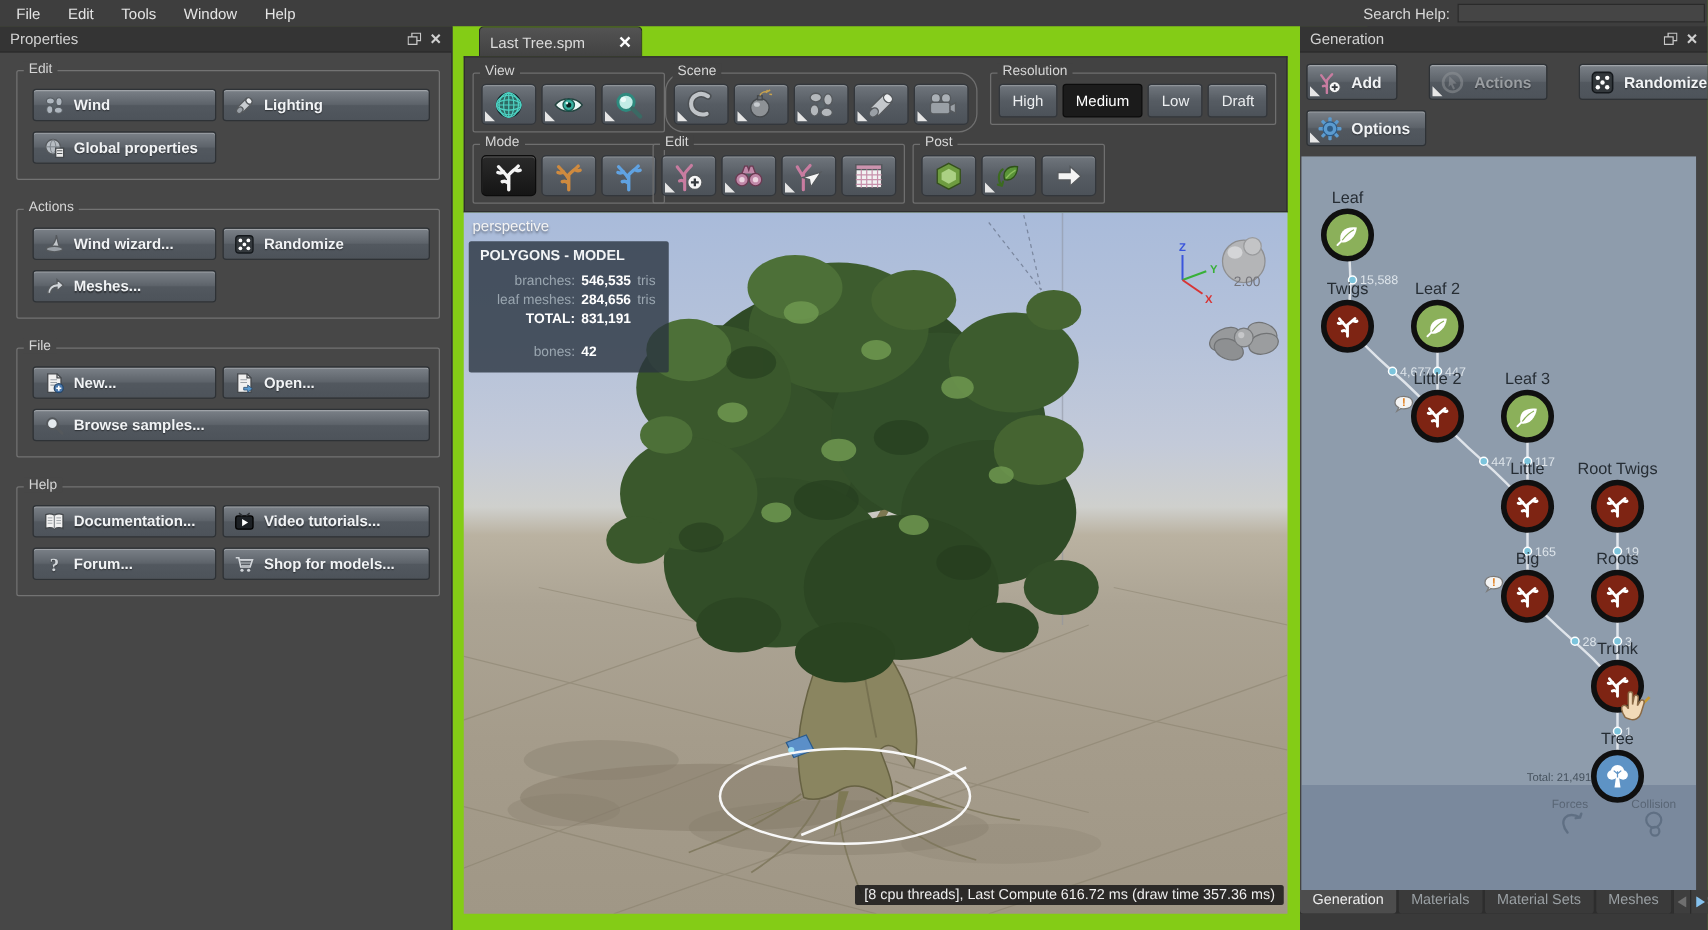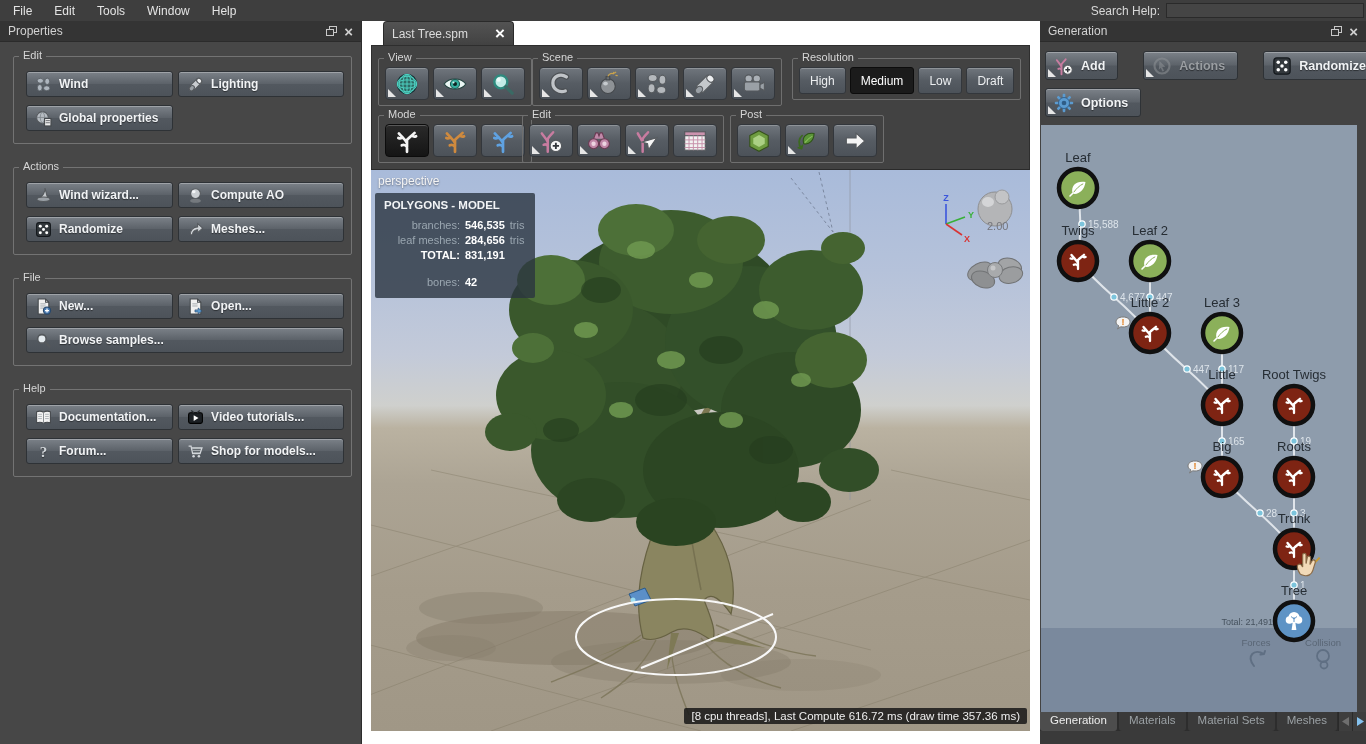--- a/index.html
+++ b/index.html
@@ -1,18 +1,18 @@
 <!DOCTYPE html>
 <html><head>
 <meta charset="utf-8">
 <style>
   * { margin:0; padding:0; box-sizing:border-box; }
   html,body { width:1366px; height:744px; overflow:hidden; background:#3a3a3a;
     font-family:"Liberation Sans", sans-serif; -webkit-font-smoothing:antialiased; }
-  #root { position:relative; width:1094px; height:744px; background:#ffffff; }
+  #root { position:relative; width:1094px; height:744px; background:#84cc16; }
 
   
   .menubar { position:absolute; left:0; top:0; width:1366px; height:21px;
     background:#3e3e3e; display:flex; align-items:center; font-size:12px; color:#e4e4e4; }
   .menu-items { display:flex; height:100%; align-items:center; padding-left:2px; }
   .menu-item { padding:0 11px; height:100%; display:flex; align-items:center; cursor:default; }
   .menu-item::first-letter { text-decoration:underline; }
   .search-wrap { position:absolute; right:2px; top:0; height:21px; display:flex; align-items:center; gap:6px;justify-content:center; }
   .search-label { font-size:12px; color:#d8d8d8; }
   .search-input { width:198px; height:15px; background:#454545; border:1px solid #2a2a2a;
@@ -191,30 +191,20 @@
                 <svg viewBox="0 0 16 16">
                   <path d="M9.5 1 C9.5 5 7.5 8 4.5 11 L12.5 11 C10.5 8 10.5 5 9.5 1 Z" fill="#c4c8cc" stroke="#55595d"></path>
                   <ellipse cx="8" cy="11.5" rx="6.2" ry="2.1" fill="#9aa0a6" stroke="#55595d"></ellipse>
                 </svg>
               </span>
        <span>Wind wizard...</span>
      </button>
             <button class="btn">
        <span class="bicon">
                 <svg viewBox="0 0 16 16">
-                  <circle cx="8" cy="6.2" r="4.6" fill="#ccd0d4" stroke="#55595d"></circle>
-                  <ellipse cx="6.3" cy="4.5" rx="1.8" ry="1.4" fill="#f4f6f8"></ellipse>
-                  <ellipse cx="8" cy="13" rx="5" ry="1.9" fill="#85898d" opacity=".7"></ellipse>
-                </svg>
-              </span>
-       <span>Compute AO</span>
-     </button>
-            <button class="btn">
-       <span class="bicon">
-                <svg viewBox="0 0 16 16">
                   <rect x="1.5" y="1.5" width="13" height="13" rx="2.5" fill="#33383c" stroke="#14181c"></rect>
                   <g fill="#fff">
                     <circle cx="5" cy="5" r="1.4"></circle>
                     <circle cx="11" cy="5" r="1.4"></circle>
                     <circle cx="8" cy="8" r="1.4"></circle>
                     <circle cx="5" cy="11" r="1.4"></circle>
                     <circle cx="11" cy="11" r="1.4"></circle>
                   </g>
                 </svg>
               </span>
@@ -355,21 +345,21 @@
          <span style="display:flex;">
                 <svg viewBox="0 0 24 24">
                   <circle cx="10" cy="10" r="6" fill="#c2ece6" stroke="#2e8a7e" stroke-width="2.2"></circle>
                   <line x1="14.6" y1="14.6" x2="20.5" y2="20.5" stroke="#3a6a64" stroke-width="3" stroke-linecap="round"></line>
                   <circle cx="8" cy="8" r="2" fill="#eafaf8"></circle>
                 </svg>
               </span>
        </div>
           </div>
         </div>
-        <div class="tbox" style="left:160px;top:12px;">
+        <div class="tbox" style="left:160px;top:12px;border-radius:15px;">
       <span class="glabel">Scene</span>
       <div class="tbox-row">
             <div class="tbtn corner">
          <span style="display:flex;">
                 <svg viewBox="0 0 24 24">
                   <path d="M17 5.5 C11 1.5 4.5 5.5 4.5 11 C4.5 16.5 10 20.5 16 18.5" stroke="#4c5054" stroke-width="5.2" fill="none" stroke-linecap="round"></path>
                   <path d="M17 5.5 C11 1.5 4.5 5.5 4.5 11 C4.5 16.5 10 20.5 16 18.5" stroke="#c0c4c8" stroke-width="3" fill="none" stroke-linecap="round"></path>
                 </svg>
               </span>
        </div>

